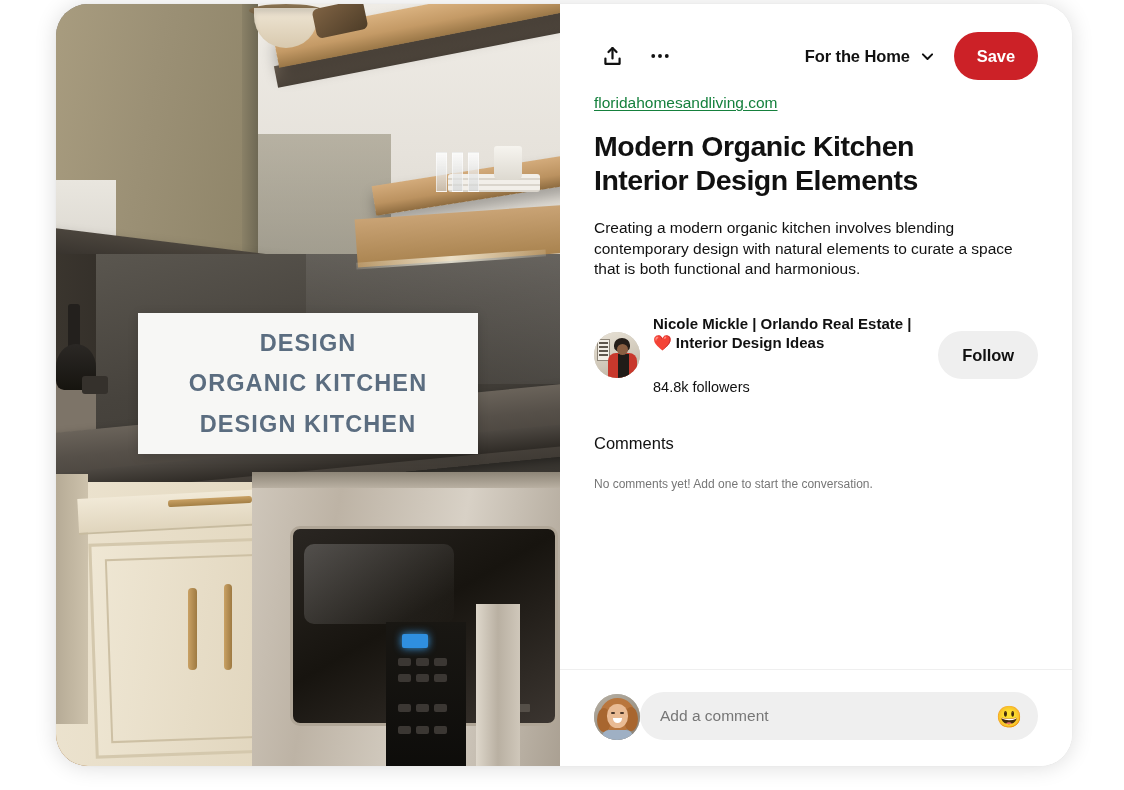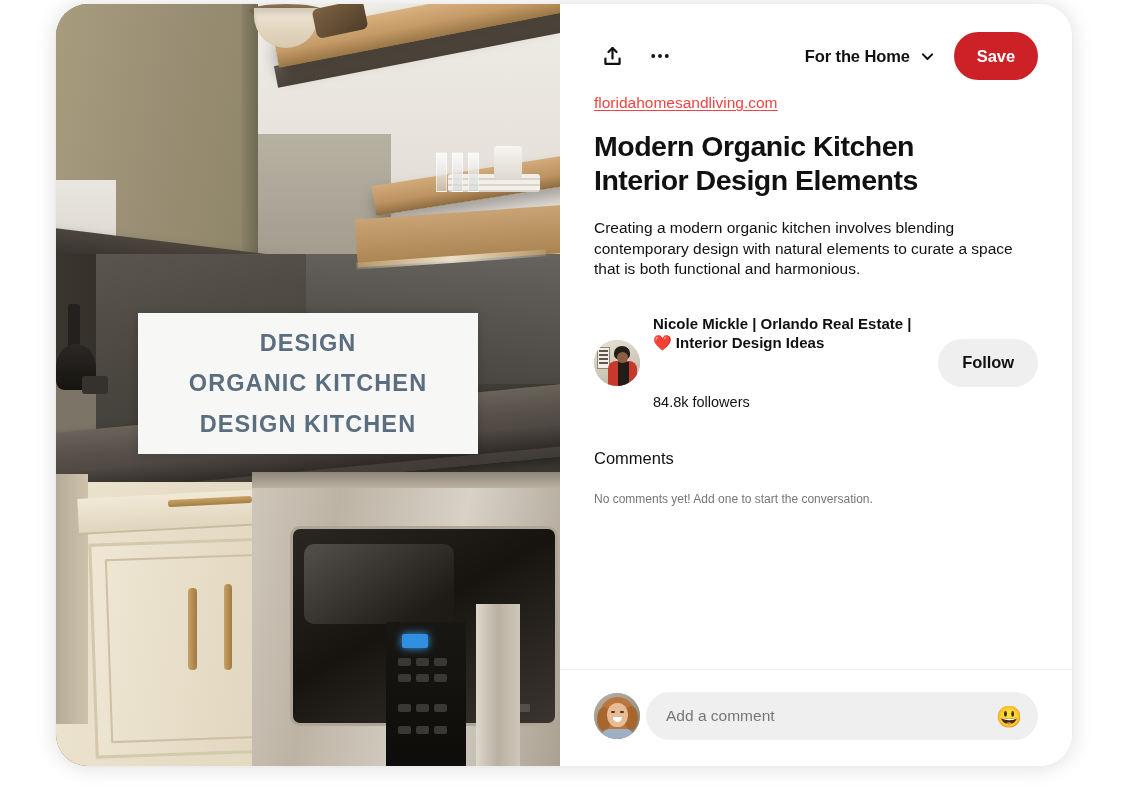--- a/index.html
+++ b/index.html
@@ -369,21 +369,21 @@
     padding: 0 23px;
     cursor: pointer;
     font-family: "Liberation Sans", sans-serif;
     letter-spacing: -0.1px;
   }
 
   
   #source-link {
     display: inline-block;
     font-size: 15.5px;
-    color: #ef4444;
+    color: #15803d;
     text-decoration: underline;
     text-underline-offset: 2px;
     margin-bottom: 18px;
     cursor: pointer;
   }
 
   
   #pin-title {
     font-size: 28.5px;
     font-weight: bold;
@@ -420,21 +420,21 @@
     cursor: pointer;
   }
   .av-a-bg { position:absolute; inset:0; background:linear-gradient(160deg,#e8e2d6 0%,#cfc7b8 60%,#b5ab99 100%); }
   .av-a-frame { position:absolute; left:3px; top:7px; width:13px; height:22px; background:#f2eee6; border:1px solid #8d8578; }
   .av-a-frame-l { position:absolute; left:5px; top:10px; width:9px; height:2px; background:#5d564c; box-shadow:0 4px 0 #5d564c, 0 8px 0 #5d564c, 0 12px 0 #5d564c; }
   .av-a-hair { position:absolute; left:20px; top:6px; width:16px; height:14px; border-radius:50% 50% 40% 40%; background:#241d18; }
   .av-a-face { position:absolute; left:23px; top:12px; width:11px; height:11px; border-radius:50%; background:#8a5f42; }
   .av-a-body { position:absolute; left:14px; top:21px; width:29px; height:26px; background:#c8382c; border-radius:8px 8px 0 0; }
   .av-a-shirt { position:absolute; left:24px; top:22px; width:11px; height:25px; background:#211c18; }
 
-  #creator-info { display: flex; flex-direction: column; gap: 16px; flex: 1 1 auto; }
+  #creator-info { display: flex; flex-direction: column; gap: 1px; flex: 1 1 auto; }
   #creator-name {
     font-size: 15px;
     font-weight: bold;
     color: #111111;
     line-height: 1.27;
     max-width: 268px;
     cursor: pointer;
   }
   #creator-followers {
     font-size: 14.5px;
@@ -491,22 +491,22 @@
   #react-button {
     width: 44px; height: 44px;
     border-radius: 50%;
     background: #efefef;
     display: flex; align-items: center; justify-content: center;
     cursor: pointer;
     border: none;
   }
   #composer-row {
     display: flex;
-    align-items: center;
-    gap: 6px;
+    align-items: flex-end;
+    gap: 0;
   }
   #commenter-avatar {
     width: 46px; height: 46px;
     border-radius: 50%;
     flex: 0 0 46px;
     overflow: hidden;
     position: relative;
     background: #b9b2a7;
     cursor: pointer;
   }

